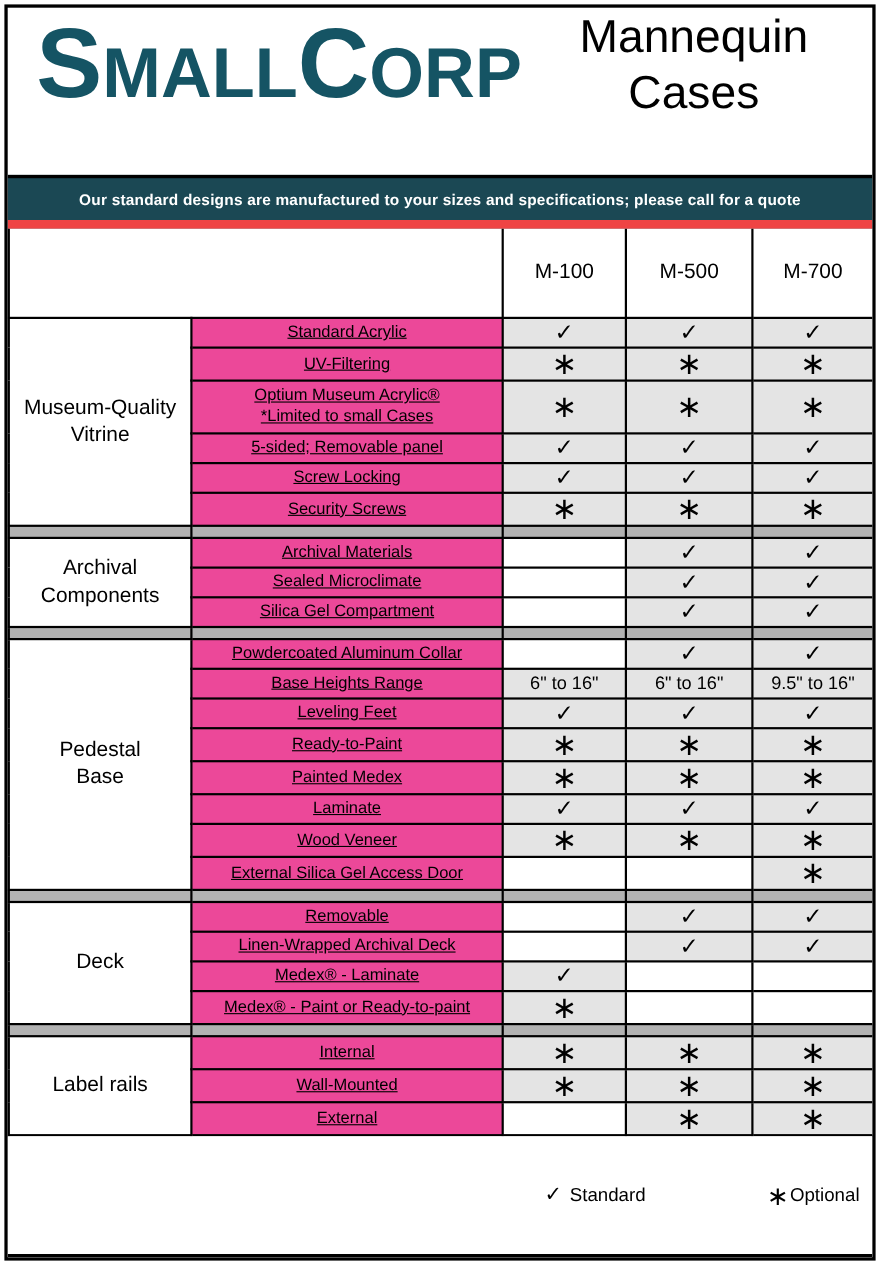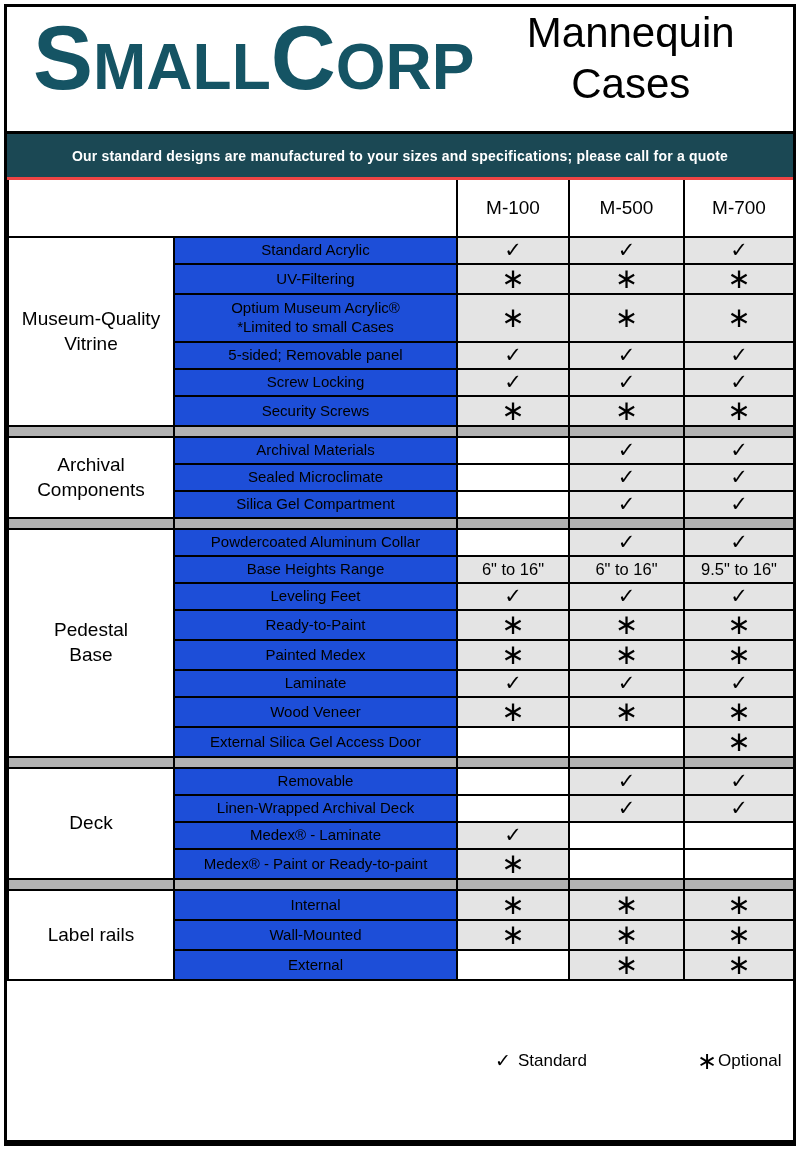--- a/index.html
+++ b/index.html
@@ -14,33 +14,33 @@
   .page{width:792px;height:1142px;margin:4px;border:3px solid #000;display:flex;flex-direction:column;background:#fff;overflow:hidden;}
 
   
   .hdr{height:124px;flex:none;display:flex;align-items:flex-start;}
   .logo{flex:1;padding-left:26px;font-weight:bold;color:var(--logo-teal);white-space:nowrap;letter-spacing:0;}
   .logo .lg{font-size:90px;}
   .logo .sm{font-size:64px;}
   .title{width:340px;text-align:center;font-size:42px;line-height:51px;font-weight:400;color:#000;padding-right:6px;}
 
   
-  .banner{flex:none;height:49px;background:var(--band-teal);border-top:3px solid #000;border-bottom:3px solid #ef4444;
-          display:flex;align-items:center;justify-content:center;color:#fff;font-weight:bold;font-size:14px;letter-spacing:.2px;}
+  .banner{flex:none;height:49px;background:var(--band-teal);border-top:3px solid #000;border-bottom:8px solid #ef4444;
+          display:flex;align-items:center;justify-content:center;color:#fff;font-weight:bold;font-size:14px;letter-spacing:.2px;margin-top:28px;}
 
   
   table{width:100%;border-collapse:collapse;table-layout:fixed;flex:none;}
   col.c-group{width:166px;} col.c-feat{width:283px;} col.c-m1{width:112px;} col.c-m2{width:115px;} col.c-m3{width:110px;}
   td{border:2px solid #000;}
-  thead td{border-top:none;height:57px;text-align:center;vertical-align:middle;font-size:19px;background:#fff;}
+  thead td{border-top:none;height:81px;text-align:center;vertical-align:middle;font-size:19px;background:#fff;}
   tr.std{height:27px;}
   tr.tall{height:48px;}
   tr.sep td{height:11px;background:var(--separator-gray);padding:0;}
   .group-cell{font-size:19px;line-height:1.3;text-align:center;vertical-align:middle;white-space:pre-line;background:#fff;}
-  .feature-cell{font-size:15px;line-height:1.25;text-align:center;vertical-align:middle;white-space:pre-line;padding:1px 17px;background:#1d4ed8;}
+  .feature-cell{font-size:15px;line-height:1.25;text-align:center;vertical-align:middle;white-space:pre-line;padding:1px 17px;background:#ec4899;text-decoration:underline;}
   td.val{text-align:center;vertical-align:middle;padding:0;background:#fff;}
   td.val.filled{background:var(--cell-gray);}
   .sym-check{font-family:"DejaVu Sans",sans-serif;font-size:21px;line-height:1;}
   .sym-opt{font-family:"DejaVu Sans",sans-serif;font-size:28px;line-height:1;}
   .sym-text{font-size:16.5px;}
 
   
   .legend{flex:1;min-height:46px;position:relative;border-bottom:3px solid #000;background:#fff;}
   .leg{position:absolute;top:50%;transform:translateY(-50%);font-size:17px;white-space:nowrap;display:flex;align-items:center;}
   .leg-std{left:488px;}

